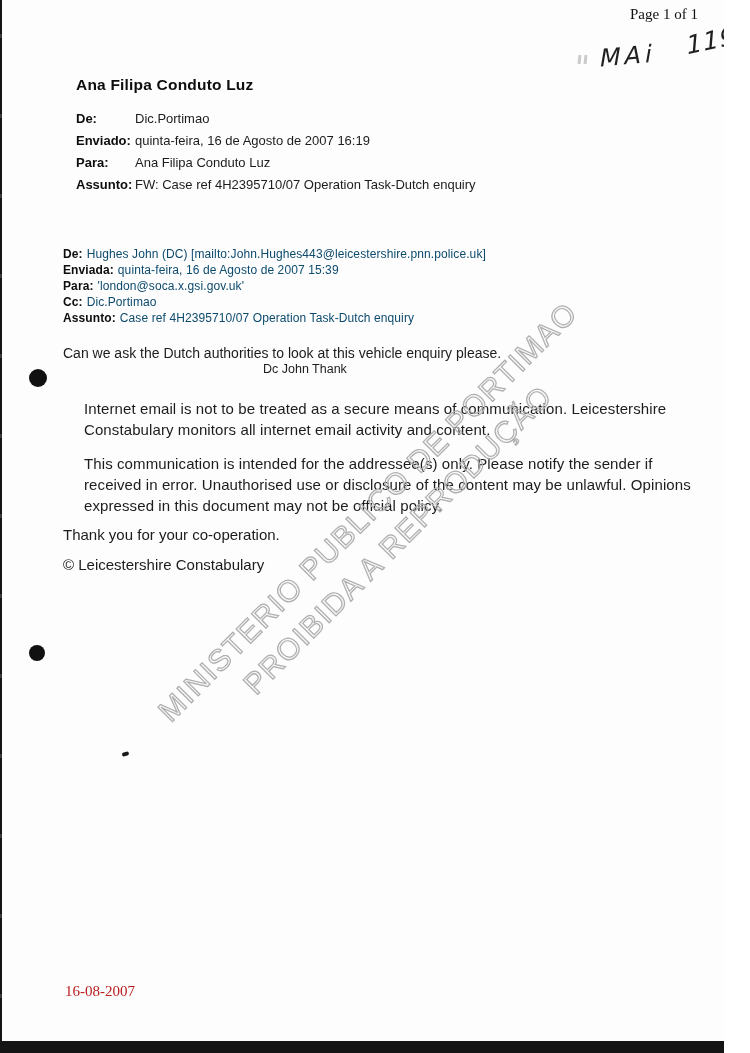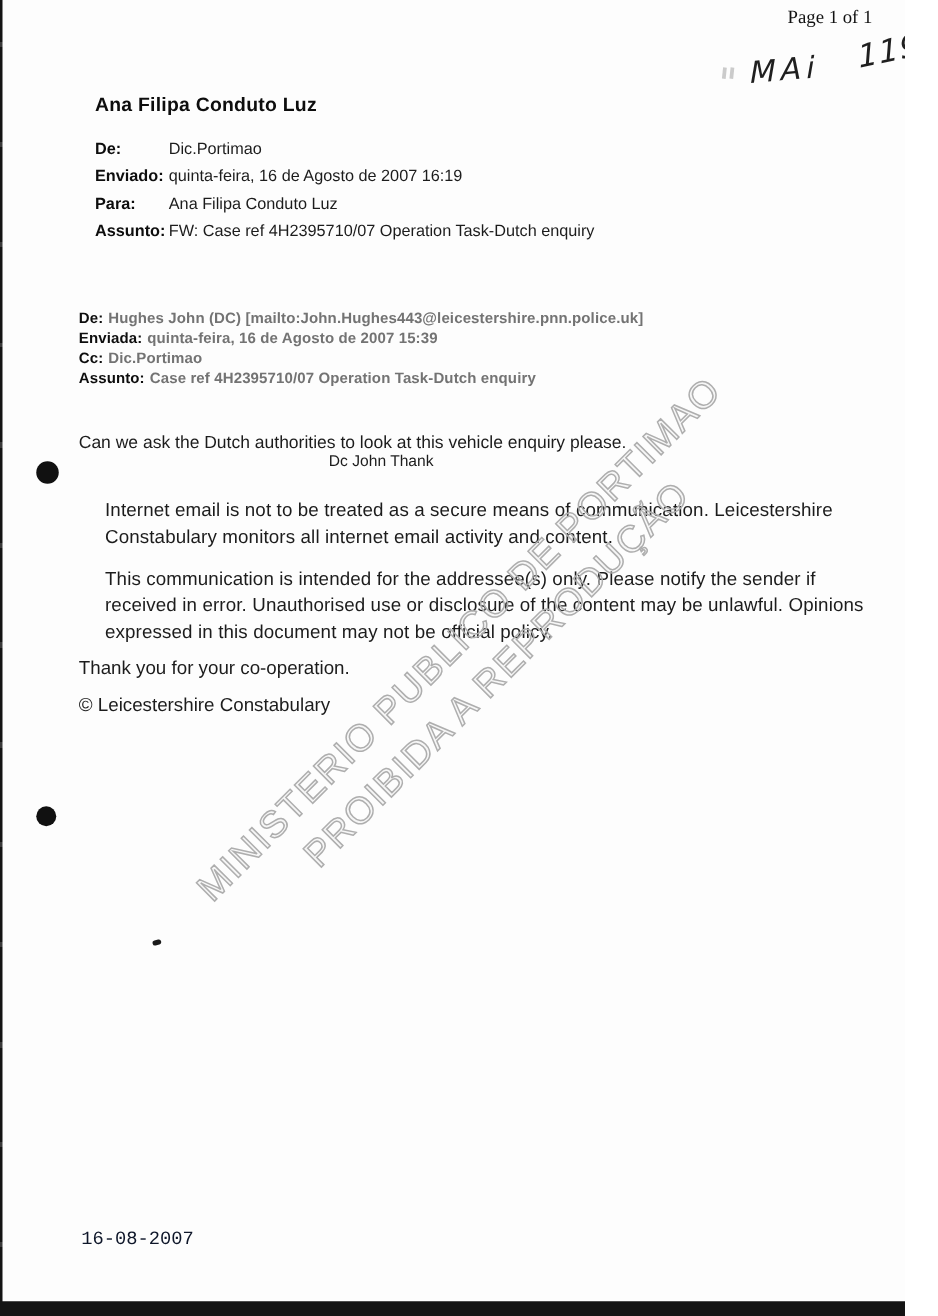--- a/index.html
+++ b/index.html
@@ -28,21 +28,21 @@
   .hole-1 { left: 29px; top: 369px; width: 18px; height: 18px; }
   .hole-2 { left: 29px; top: 645px; width: 16px; height: 16px; }
 
   .speck { position: absolute; left: 122px; top: 752px; width: 7px; height: 4px;
            background: #1a1a1a; border-radius: 2px; transform: rotate(-15deg); z-index: 4; }
 
   
   .page-header { position: absolute; left: 630px; top: 6px;
                  font-family: "Liberation Serif", serif; font-size: 15px; color: #111; }
   .footer-date { position: absolute; left: 65px; top: 983px;
-                 font-family: Liberation Mono, monospace; font-size: 15px; color: #0f172a; }
+                 font-family: Liberation Serif, serif; font-size: 15px; color: #b91c1c; }
 
   
   .hw { position: absolute; font-family: "DejaVu Sans", sans-serif; font-style: italic;
         color: #1f1f1f; z-index: 4; }
   .hw-119 { left: 686px; top: 26px; font-size: 25px; transform: rotate(-12deg) skewX(-6deg);
             letter-spacing: 1px; }
   .hw-mai { left: 600px; top: 42px; font-size: 24px; transform: rotate(-5deg) skewX(-4deg);
             letter-spacing: 4px; }
   .stamp-marks { position: absolute; left: 578px; top: 50px; z-index: 3; opacity: .45; }
   .stamp-marks i { display: inline-block; width: 3px; height: 9px; background: #8f8f8f;
@@ -53,21 +53,21 @@
            font-size: 15.5px; font-weight: bold; color: #0d0d0d; letter-spacing: .2px; }
 
   .hdr1 { position: absolute; left: 76px; top: 108px; font-size: 13px; line-height: 22px; }
   .hdr1 .row { display: flex; }
   .hdr1 .lbl { width: 59px; font-weight: bold; color: #0d0d0d; flex: 0 0 auto; }
   .hdr1 .val { color: #1c1c1c; white-space: nowrap; }
 
   .hdr2 { position: absolute; left: 63px; top: 246px; font-size: 12px; line-height: 16px;
           letter-spacing: .1px; }
   .hdr2 .lbl { font-weight: bold; color: #0d0d0d; margin-right: 4px; }
-  .hdr2 .val { color: #737373; font-weight: bold; }
+  .hdr2 .val { color: #0c4a6e; }
 
   .req { position: absolute; left: 63px; top: 345px; font-size: 14px; }
   .sig { position: absolute; left: 263px; top: 362px; font-size: 12.5px; }
 
   .para { position: absolute; left: 63px; width: 640px; font-size: 15px; line-height: 21px;
           white-space: pre-line; letter-spacing: .1px; margin-left: 21px; }
   .p1 { top: 398px; }
   .p2 { top: 453px; }
   .thanks { position: absolute; left: 63px; top: 526px; font-size: 15px; }
   .copyright { position: absolute; left: 63px; top: 556px; font-size: 15px; }
@@ -125,20 +125,23 @@
     </div>
 
     <div class="hdr2">
       <div>
         <span class="lbl">De:</span><span class="val">Hughes John (DC) [mailto:John.Hughes443@leicestershire.pnn.police.uk]</span>
       </div>
       <div>
         <span class="lbl">Enviada:</span><span class="val">quinta-feira, 16 de Agosto de 2007 15:39</span>
       </div>
       <div>
+        <span class="lbl">Para:</span><span class="val">'london@soca.x.gsi.gov.uk'</span>
+      </div>
+      <div>
         <span class="lbl">Cc:</span><span class="val">Dic.Portimao</span>
       </div>
       <div>
         <span class="lbl">Assunto:</span><span class="val">Case ref 4H2395710/07 Operation Task-Dutch enquiry</span>
       </div>
     </div>
 
     <div class="req">Can we ask the Dutch authorities to look at this vehicle enquiry please.</div>
     <div class="sig">Dc John Thank</div>
 

